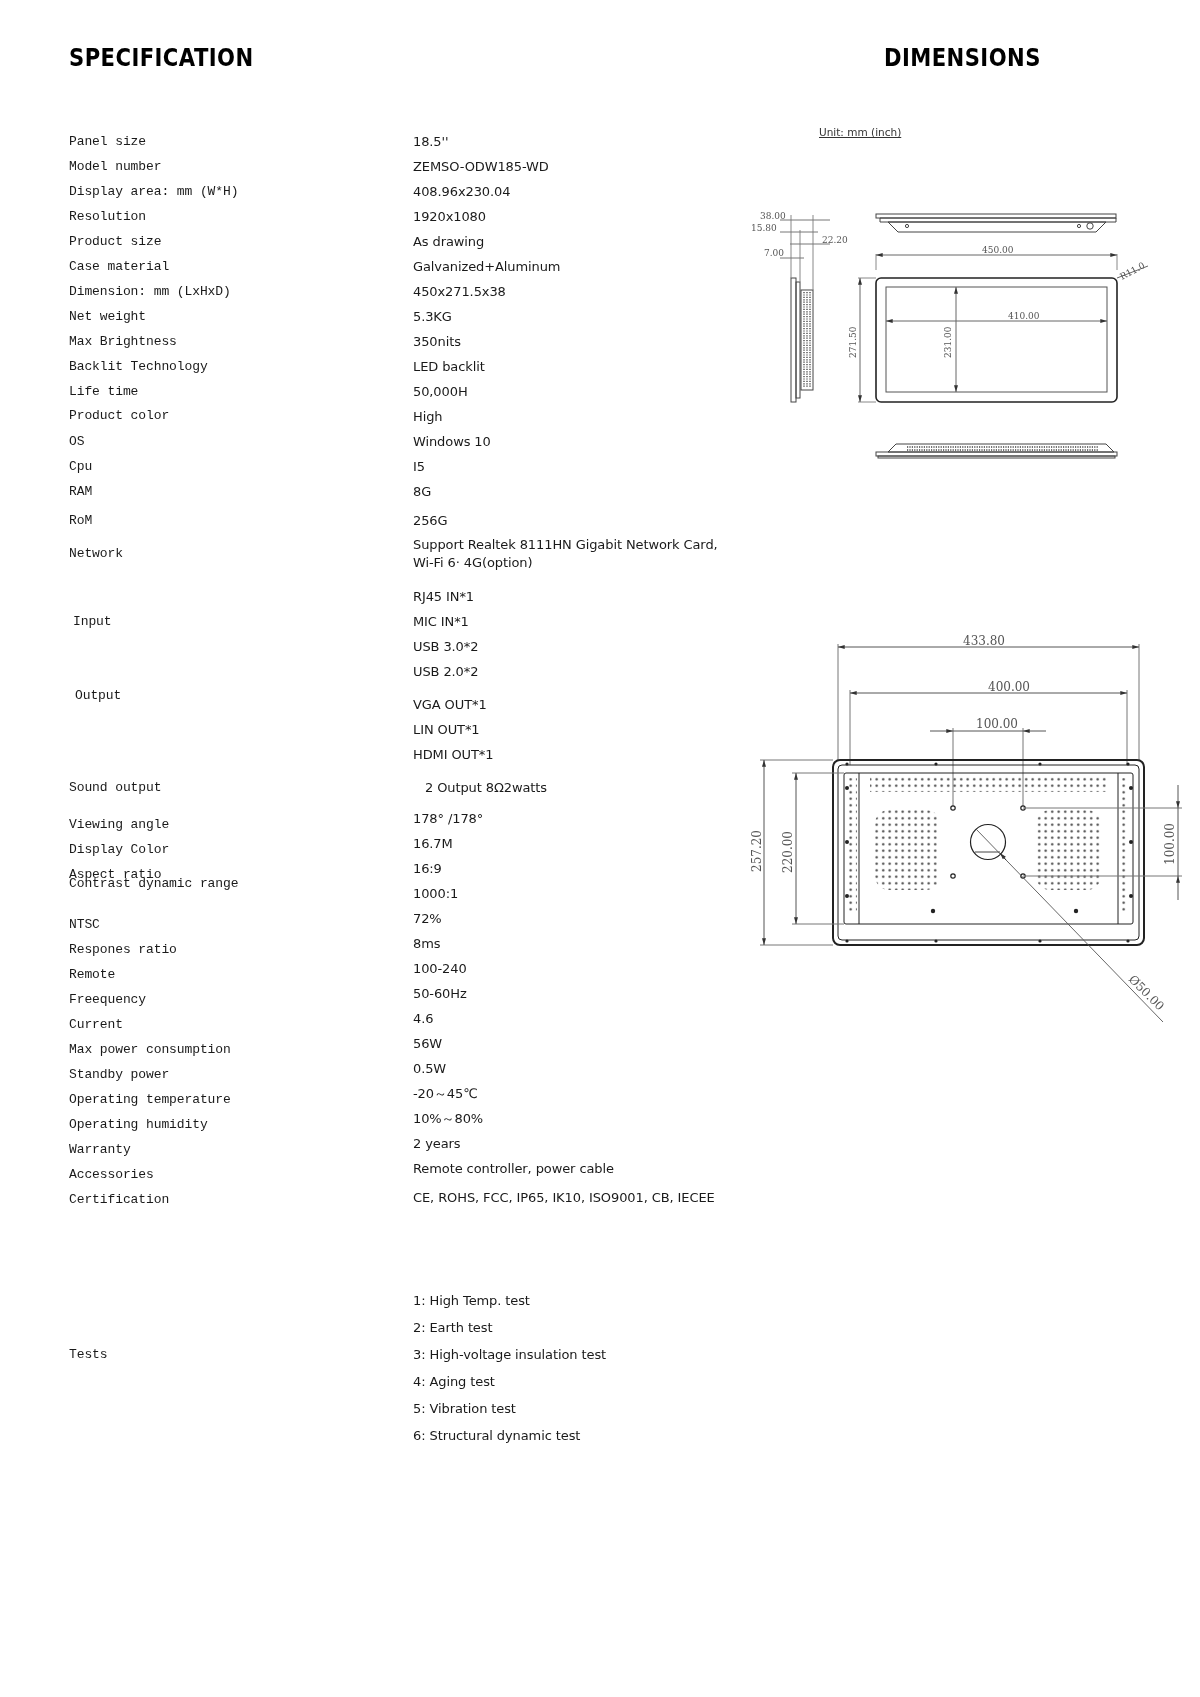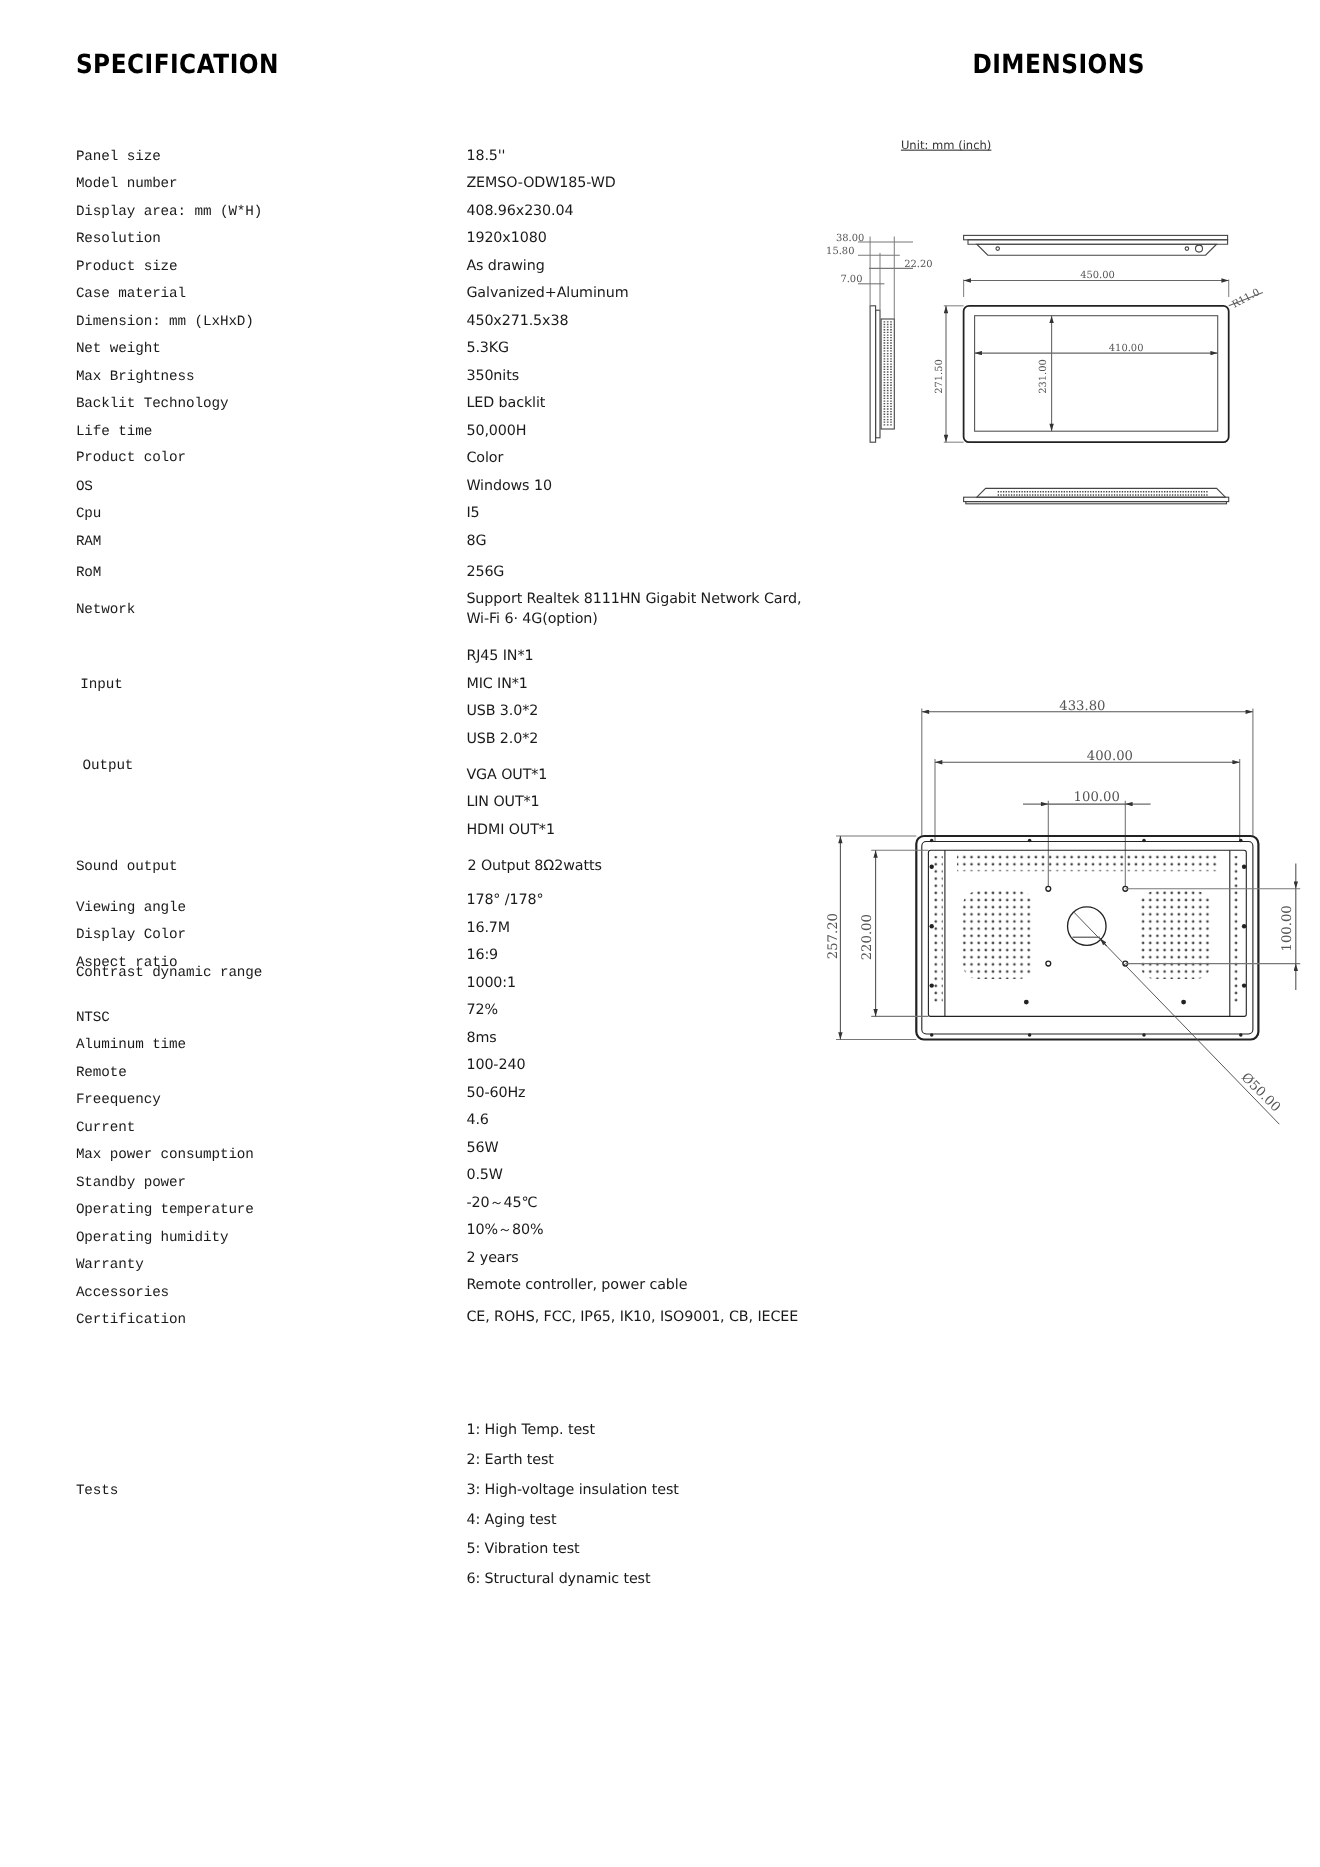--- a/index.html
+++ b/index.html
@@ -12,21 +12,21 @@
       font-family: "DejaVu Sans", sans-serif; font-weight: bold;
       font-size: 24px; letter-spacing: 0.5px; color: #000; transform: scaleX(0.88); transform-origin: left top;
     }
     #spec-title { left: 69px; }
     #dim-title { left: 884px; }
     .spec-label, .spec-value {
       position: absolute; font-size: 13px; line-height: 16px; color: #1a1a1a; white-space: nowrap;
       letter-spacing: -0.1px;
     }
     .spec-label { left: 69px; font-family: Liberation Mono, monospace; }
-    .spec-value { left: 424px; }
+    .spec-value { left: 413px; }
     .unit-note { position: absolute; left: 819px; top: 126px; font-size: 10.5px; color: #333; text-decoration: underline; }
     svg.drawing { position: absolute; }
     svg text { font-family: "DejaVu Serif", serif; fill: #555; }
   </style>
 </head>
 <body>
 
 <div id="spec-title" class="heading">SPECIFICATION</div>
 <div id="dim-title" class="heading">DIMENSIONS</div>
 
@@ -47,21 +47,21 @@
   <div class="spec-value" style="top:284px">450x271.5x38</div>
   <div class="spec-label" style="top:309px">Net weight</div>
   <div class="spec-value" style="top:309px">5.3KG</div>
   <div class="spec-label" style="top:334px">Max Brightness</div>
   <div class="spec-value" style="top:334px">350nits</div>
   <div class="spec-label" style="top:359px">Backlit Technology</div>
   <div class="spec-value" style="top:359px">LED backlit</div>
   <div class="spec-label" style="top:384px">Life time</div>
   <div class="spec-value" style="top:384px">50,000H</div>
   <div class="spec-label" style="top:408px">Product color</div>
-  <div class="spec-value" style="top:409px">Color</div>
+  <div class="spec-value" style="top:409px">High</div>
   <div class="spec-label" style="top:434px">OS</div>
   <div class="spec-value" style="top:434px">Windows 10</div>
   <div class="spec-label" style="top:459px">Cpu</div>
   <div class="spec-value" style="top:459px">I5</div>
   <div class="spec-label" style="top:484px">RAM</div>
   <div class="spec-value" style="top:484px">8G</div>
   <div class="spec-label" style="top:513px">RoM</div>
   <div class="spec-value" style="top:513px">256G</div>
 
   <div class="spec-label" style="top:546px">Network</div>
@@ -85,21 +85,21 @@
   <div class="spec-label" style="top:817px">Viewing angle</div>
   <div class="spec-value" style="top:811px">178°  /178°</div>
   <div class="spec-label" style="top:842px">Display Color</div>
   <div class="spec-value" style="top:836px">16.7M</div>
   <div class="spec-label" style="top:867px">Aspect ratio</div>
   <div class="spec-value" style="top:861px">16:9</div>
   <div class="spec-label" style="top:876px">Contrast dynamic range</div>
   <div class="spec-value" style="top:886px">1000:1</div>
   <div class="spec-label" style="top:917px">NTSC</div>
   <div class="spec-value" style="top:911px">72%</div>
-  <div class="spec-label" style="top:942px">Aluminum time</div>
+  <div class="spec-label" style="top:942px">Respones ratio</div>
   <div class="spec-value" style="top:936px">8ms</div>
   <div class="spec-label" style="top:967px">Remote</div>
   <div class="spec-value" style="top:961px">100-240</div>
   <div class="spec-label" style="top:992px">Freequency</div>
   <div class="spec-value" style="top:986px">50-60Hz</div>
   <div class="spec-label" style="top:1017px">Current</div>
   <div class="spec-value" style="top:1011px">4.6</div>
   <div class="spec-label" style="top:1042px">Max power consumption</div>
   <div class="spec-value" style="top:1036px">56W</div>
   <div class="spec-label" style="top:1067px">Standby power</div>

